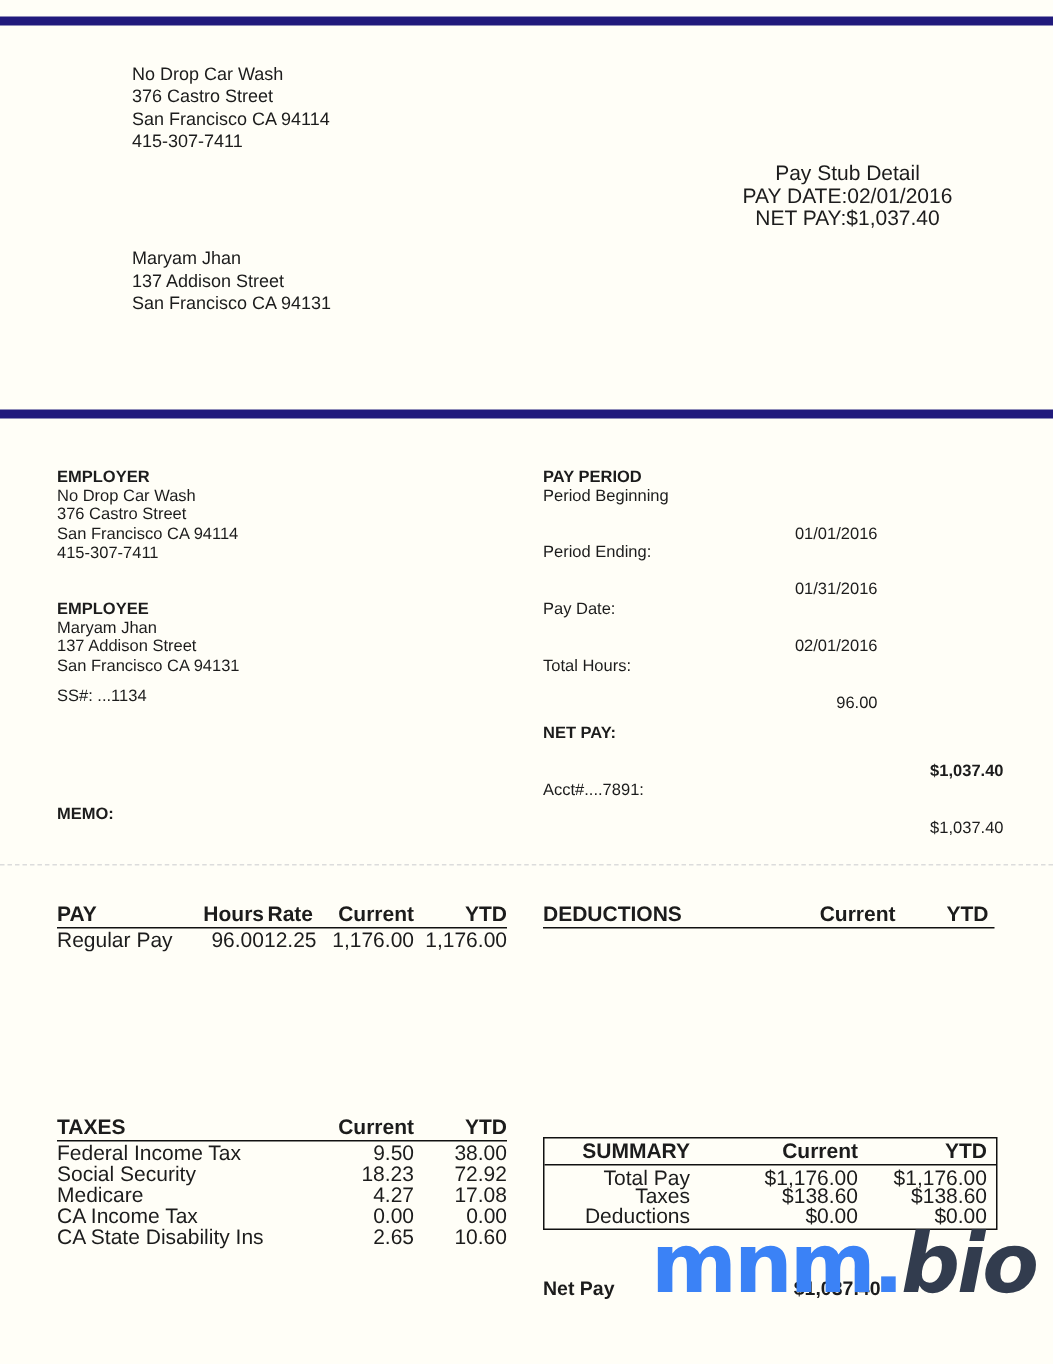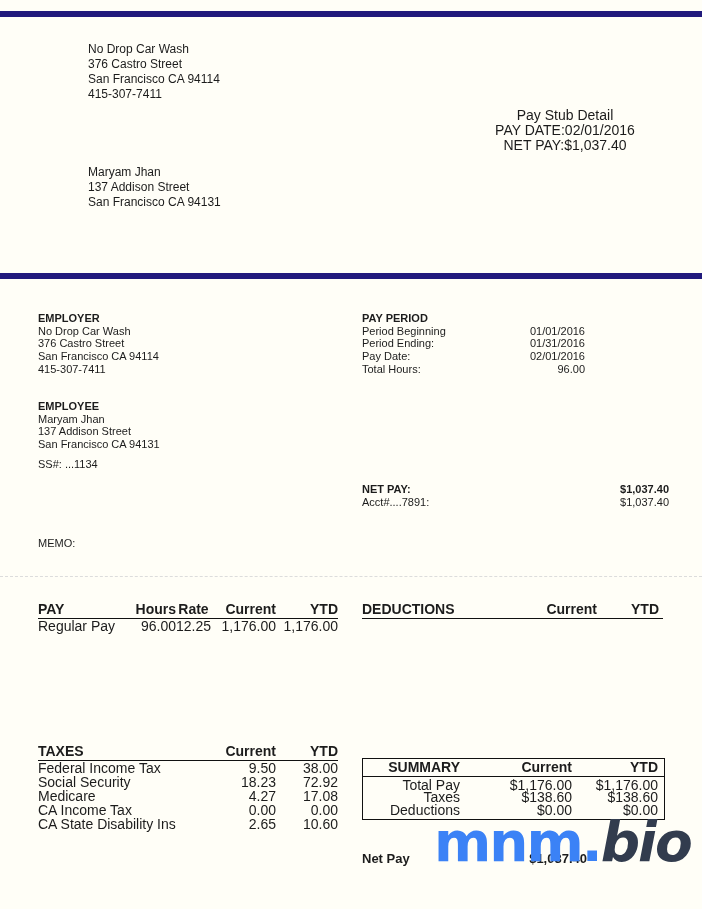--- a/index.html
+++ b/index.html
@@ -23,26 +23,26 @@
   .stub-detail{left:465px;top:108px;width:200px;text-align:center;font-size:14px;line-height:15px;}
 
   .sec{font-size:11px;line-height:12.7px;}
   .sec .sec-label{font-weight:bold;}
   .employer-sec{left:38px;top:312px;}
   .employee-sec{left:38px;top:400px;}
   .ssn{left:38px;top:458px;font-size:11px;}
 
   .pay-period-sec{left:362px;top:312px;width:223px;}
   .kv-row{display:flex;justify-content:space-between;gap:32px;}
-  .kv-row .v{text-align:left;}
+  .kv-row .v{text-align:left;margin-top:25px;}
 
   .netpay-sec{left:362px;top:483px;width:307px;font-size:11px;line-height:12.7px;}
   .netpay-sec .kv-row.bold{font-weight:bold;}
 
-  .memo{left:38px;top:537px;font-size:11px;font-weight:normal;}
+  .memo{left:38px;top:537px;font-size:11px;font-weight:bold;}
 
   .dashed-sep{position:absolute;left:0;top:576px;width:702px;border-top:1px dashed #dcdcdc;}
 
   .tbl{position:absolute;font-size:14px;}
   .t-head{display:flex;font-weight:bold;border-bottom:1.5px solid #111;padding-bottom:3px;line-height:12px;}
   .t-row{display:flex;line-height:13px;padding-top:1px;}
 
   .pay-table{left:38px;top:603px;width:300px;}
   .pay-table .c0{flex:1;text-align:left;}
   .pay-table .c1{width:48px;text-align:right;}

